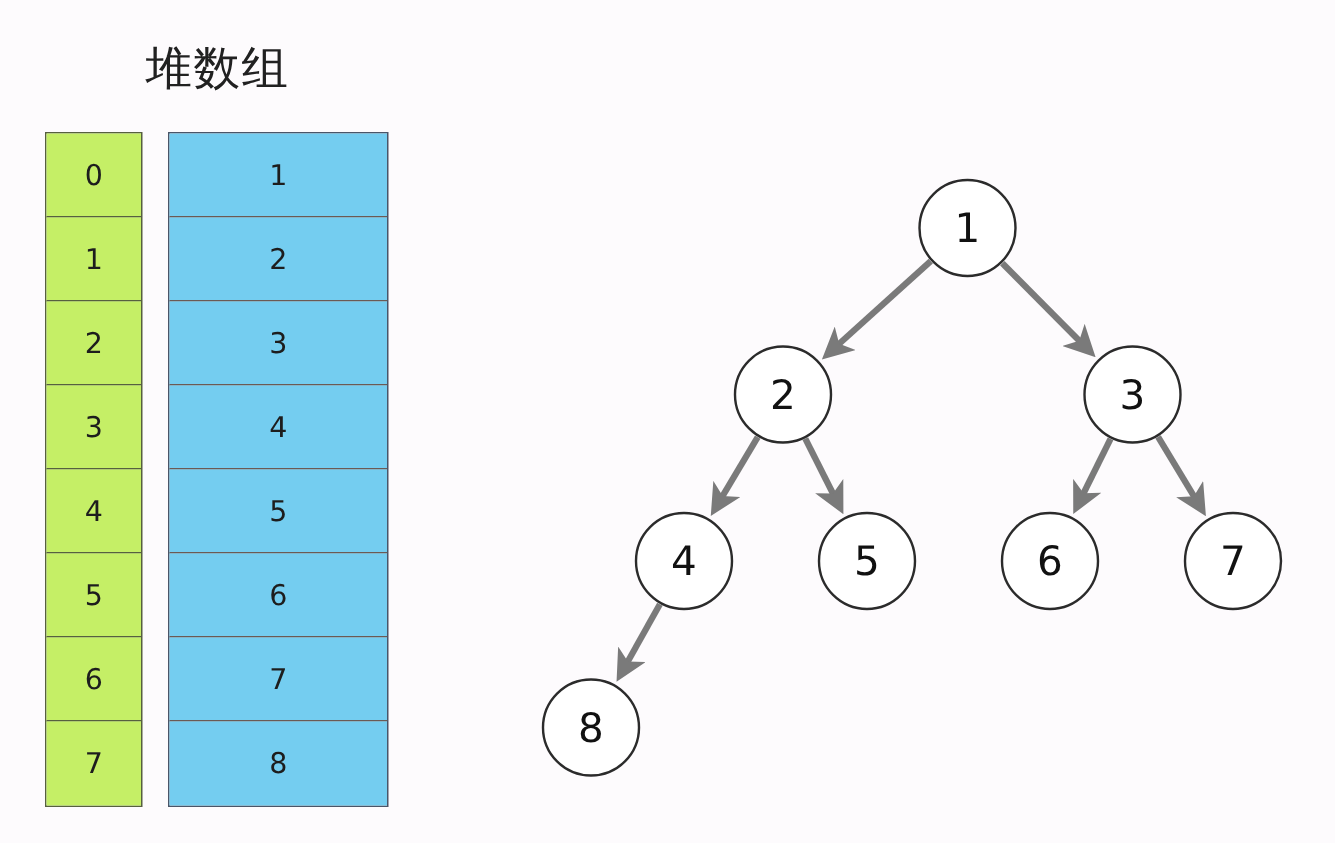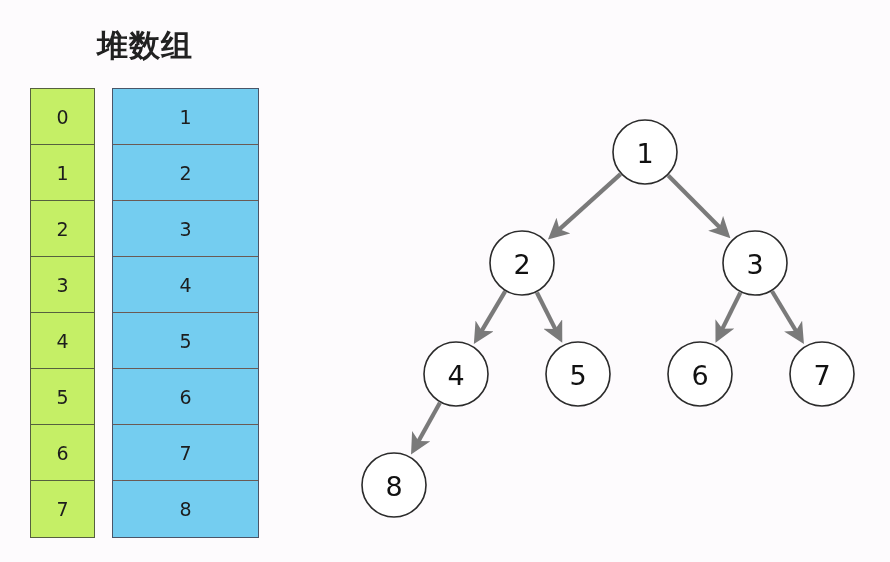--- a/index.html
+++ b/index.html
@@ -21,21 +21,21 @@
   }
 
   
   .title {
     position: absolute;
     left: 0;
     top: 24px;
     width: 290px;
     text-align: center;
     font-size: 31px;
-    font-weight: bold;
+    font-weight: normal;
     color: #212121;
     letter-spacing: 1px;
     line-height: 44px;
     white-space: nowrap;
   }
 
   
   .array-wrap {
     position: absolute;
     left: 30px;

